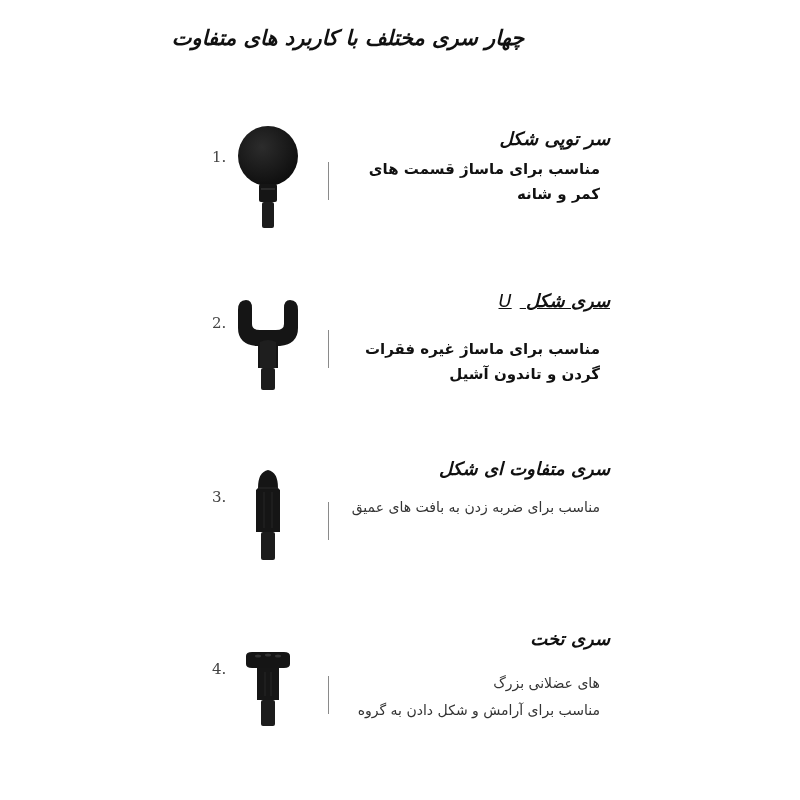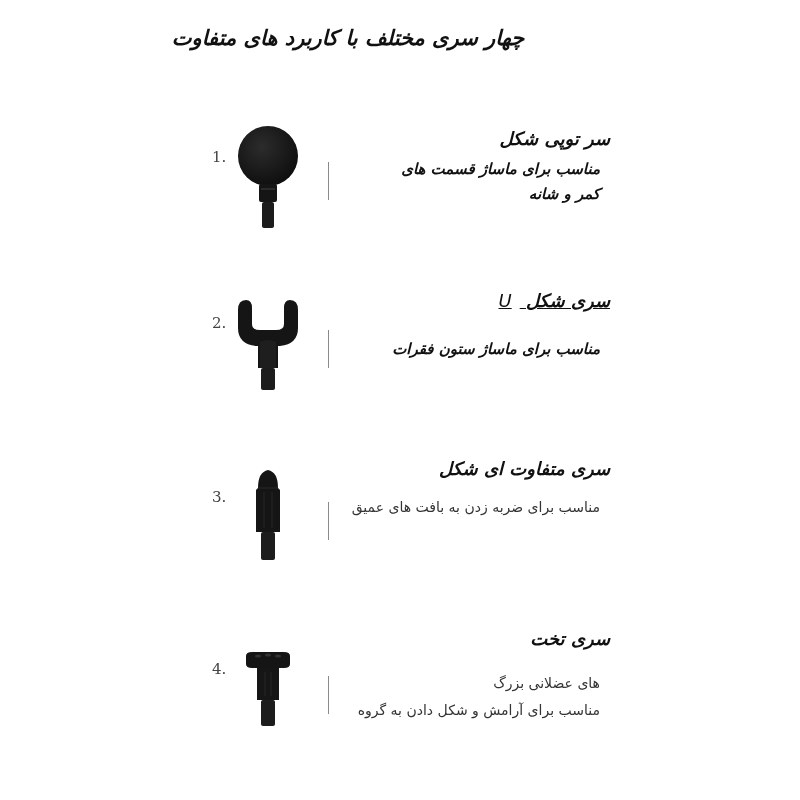--- a/index.html
+++ b/index.html
@@ -75,21 +75,20 @@
       position: absolute;
       right: 200px;
       direction: rtl;
       text-align: right;
       font-size: 15px;
       line-height: 25px;
       color: #222;
     }
     .item-desc.bold {
       font-weight: bold;
-      font-style: italic;
       color: #111;
     }
     .item-desc.light {
       font-weight: normal;
       font-size: 14px;
       line-height: 27px;
       color: #333;
       margin-left: 16px;
     }
     svg { display: block; }
@@ -133,21 +132,22 @@
       <path d="M32 44 Q40 40 48 44 L48 70 L32 70 Z" fill="#1e1e1e"></path>
       <rect x="33" y="70" width="14" height="22" rx="2" fill="#1c1c1c"></rect>
     </svg>
   </div>
   <div class="divider" style="top:330px;"></div>
   <div class="item-title" style="top:290px;text-decoration:underline;">
     <span>سری شکل</span>
     <span class="latin">U</span>
   </div>
   <div class="item-desc bold" style="top:337px;">
-    <div>مناسب برای ماساژ ستون فقرات</div>
+    <div>مناسب برای ماساژ غیره فقرات</div>
+    <div>گردن و تاندون آشیل</div>
   </div>
 </div>
 
 <div class="item" style="top:0;">
   <span class="item-number" style="top:488px;">3.</span>
   <div class="item-icon" style="top:468px;">
     <svg width="80" height="96" viewBox="0 0 80 96">
       <path d="M30 20 Q30 4 40 2 Q50 4 50 20 L52 22 L52 64 L28 64 L28 22 Z" fill="#151515"></path>
       <path d="M30 20 L50 20" stroke="#2a2a2a" stroke-width="1"></path>
       <line x1="36" y1="24" x2="36" y2="60" stroke="#262626" stroke-width="1"></line>

